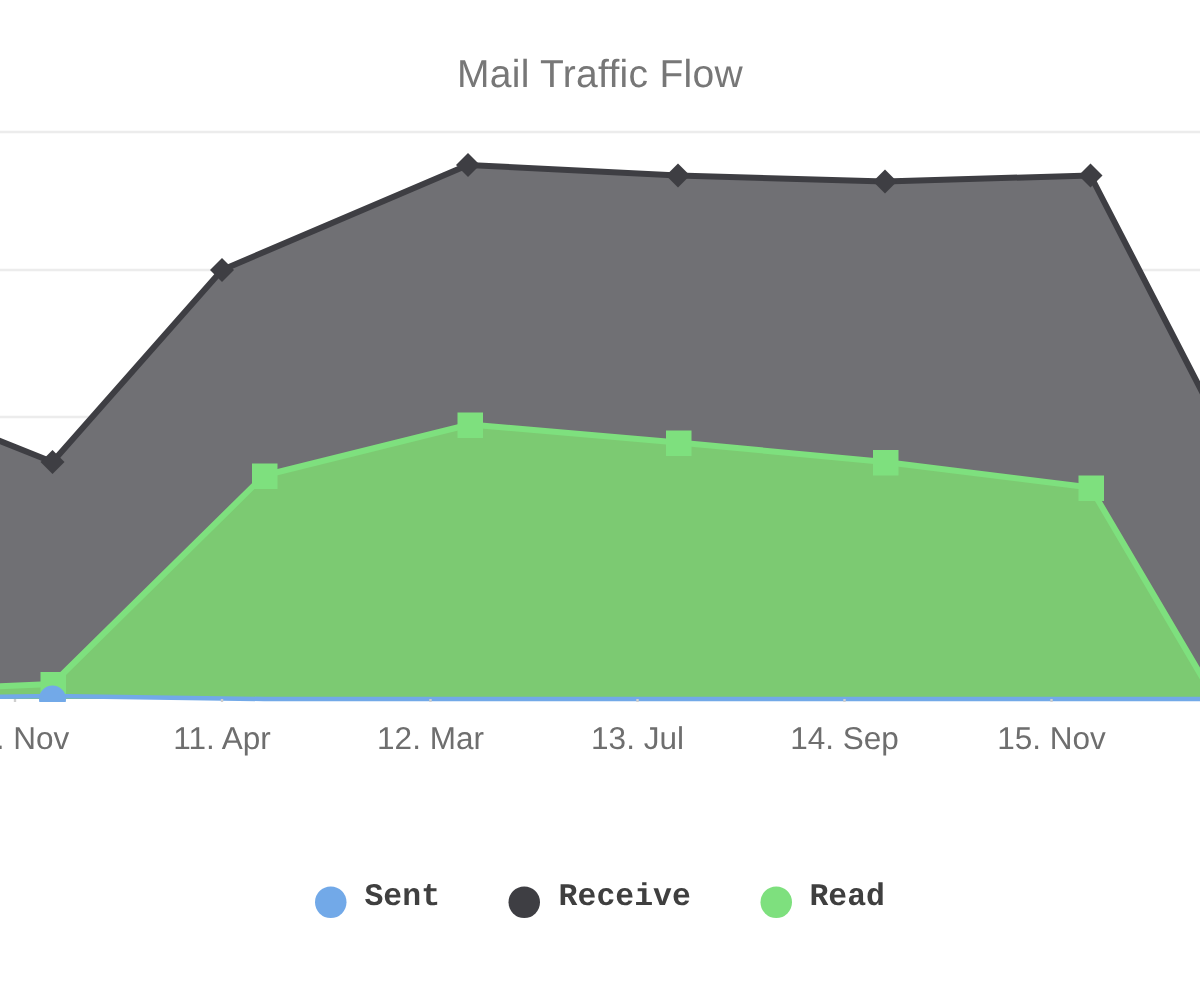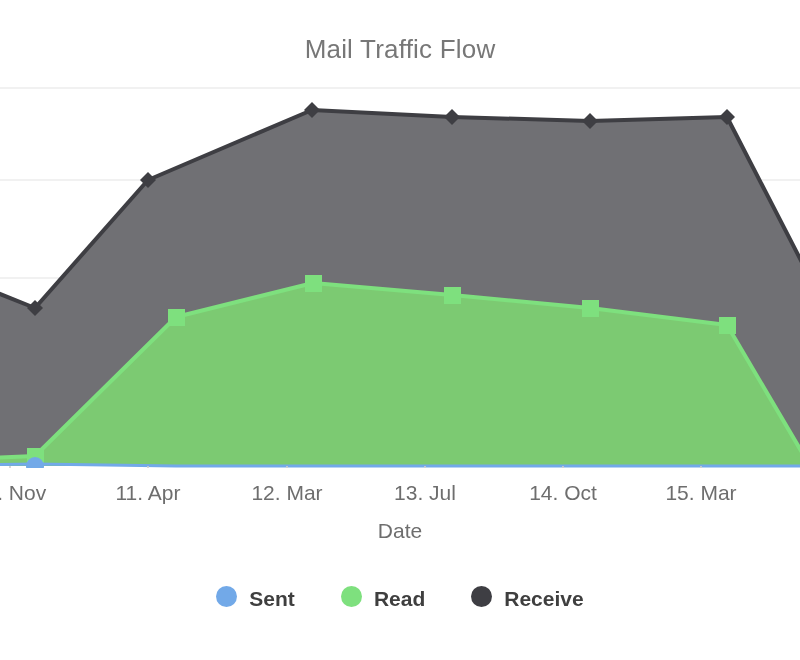--- a/index.html
+++ b/index.html
@@ -87,22 +87,23 @@
     left: 0;
     top: 586px;
     width: 800px;
     display: flex;
     justify-content: center;
     align-items: center;
     gap: 46px;
   }
   .legend-item {
     display: flex;
-    align-items: flex-start;
+    align-items: flex-end;
     gap: 12px;
+    font-family: Liberation Mono, monospace;
   }
   .legend-swatch {
     width: 21px;
     height: 21px;
     border-radius: 50%;
     flex: 0 0 auto;
   }
   .legend-label {
     font-size: 21px;
     color: #3f3f3f;
@@ -166,34 +167,33 @@
         <line x1="701" y1="388" x2="701" y2="400" stroke="#cfcfcf" stroke-width="1.6"></line>
       </g>
     </svg>
   </div>
 
   <div class="x-axis">
     <div class="x-tick-label" style="left:10px">10. Nov</div>
     <div class="x-tick-label" style="left:148px">11. Apr</div>
     <div class="x-tick-label" style="left:287px">12. Mar</div>
     <div class="x-tick-label" style="left:425px">13. Jul</div>
-    <div class="x-tick-label" style="left:563px">14. Oct</div>
-    <div class="x-tick-label" style="left:701px">15. Mar</div>
+    <div class="x-tick-label" style="left:563px">14. Sep</div>
+    <div class="x-tick-label" style="left:701px">15. Nov</div>
   </div>
 
-  <div class="axis-title">Date</div>
 
   <div class="legend">
     <div class="legend-item">
       <span class="legend-swatch" style="background:#72a9e8"></span>
       <span class="legend-label">Sent</span>
     </div>
     <div class="legend-item">
+      <span class="legend-swatch" style="background:#3e3e43"></span>
+      <span class="legend-label">Receive</span>
+    </div>
+    <div class="legend-item">
       <span class="legend-swatch" style="background:#7ee07e"></span>
       <span class="legend-label">Read</span>
-    </div>
-    <div class="legend-item">
-      <span class="legend-swatch" style="background:#3e3e43"></span>
-      <span class="legend-label">Receive</span>
     </div>
   </div>
 
 </div>
 
 </body></html>

